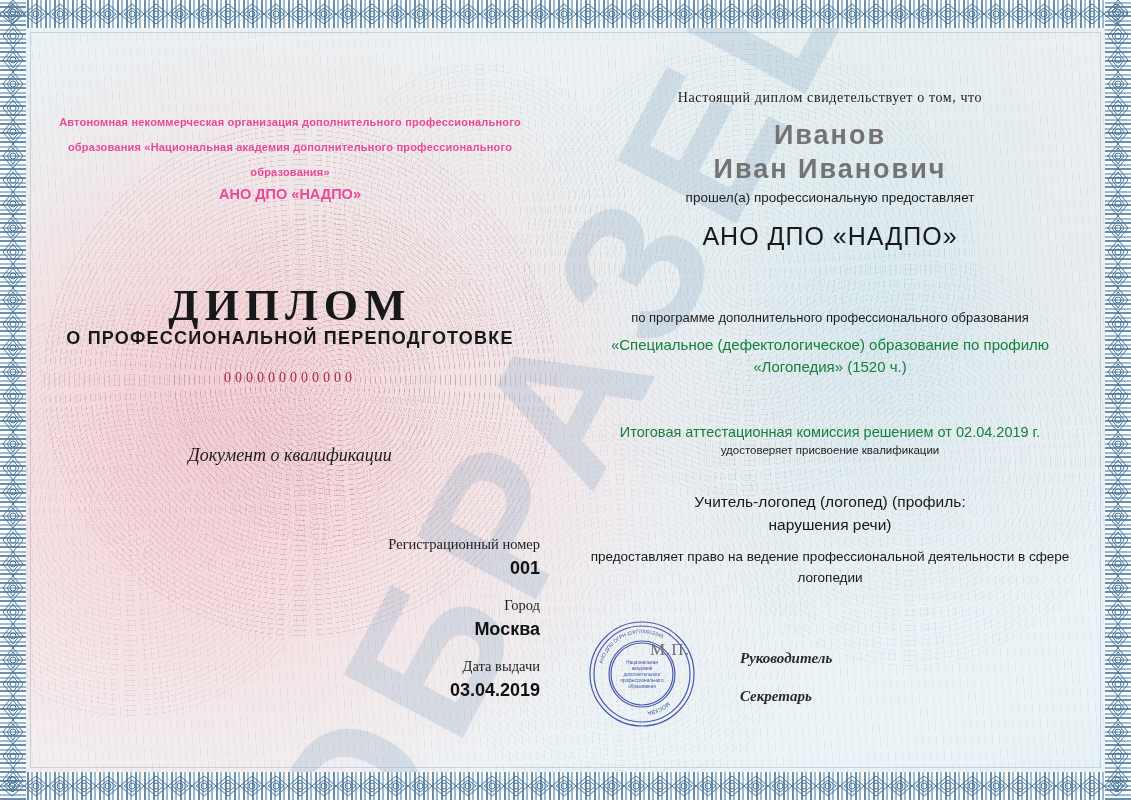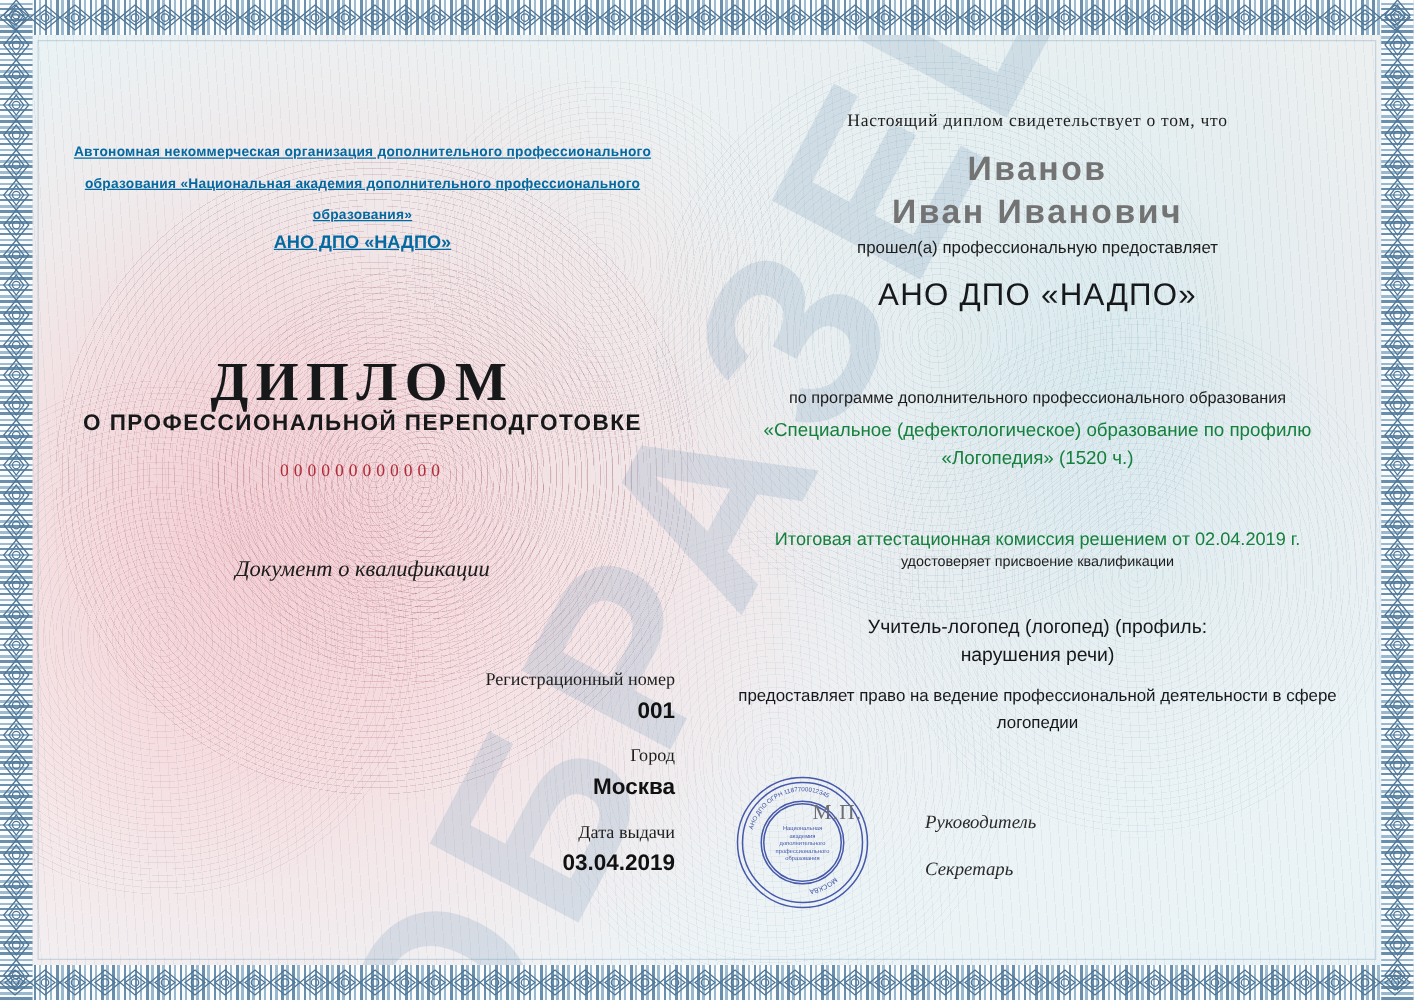--- a/index.html
+++ b/index.html
@@ -133,22 +133,21 @@
 
   
   .content { position: absolute; inset: 0; }
 
   .left-col {
     position: absolute;
     left: 40px;
     top: 110px;
     width: 500px;
     text-align: center;
-    color: #0369a1;
-    text-decoration: underline;
+    color: #ec4899;
   }
   .org-block { font-size: 11px; font-weight: 700; line-height: 25px; letter-spacing: .2px; }
   .org-line3 { }
   .org-short { font-size: 14.5px; font-weight: 700; margin-top: 1px; }
   .license { font-size: 13px; font-weight: 400; margin-top: 2px; }
 
   .diplom-title {
     position: absolute;
     left: 40px; top: 280px; width: 500px;
     text-align: center;
@@ -263,20 +262,21 @@
     line-height: 21px;
     color: #16181b;
   }
 
   .sign-block { position: absolute; left: 740px; text-align: left; }
   .sign-label {
     font-family: "Liberation Serif", serif;
     font-style: italic;
     font-size: 15px;
     color: #2a2a2a;
+    font-weight: bold;
   }
   .sign-block.head { top: 650px; }
   .sign-block.secr { top: 688px; }
 
   
   .stamp {
     position: absolute;
     left: 588px;
     top: 620px;
     width: 108px;

